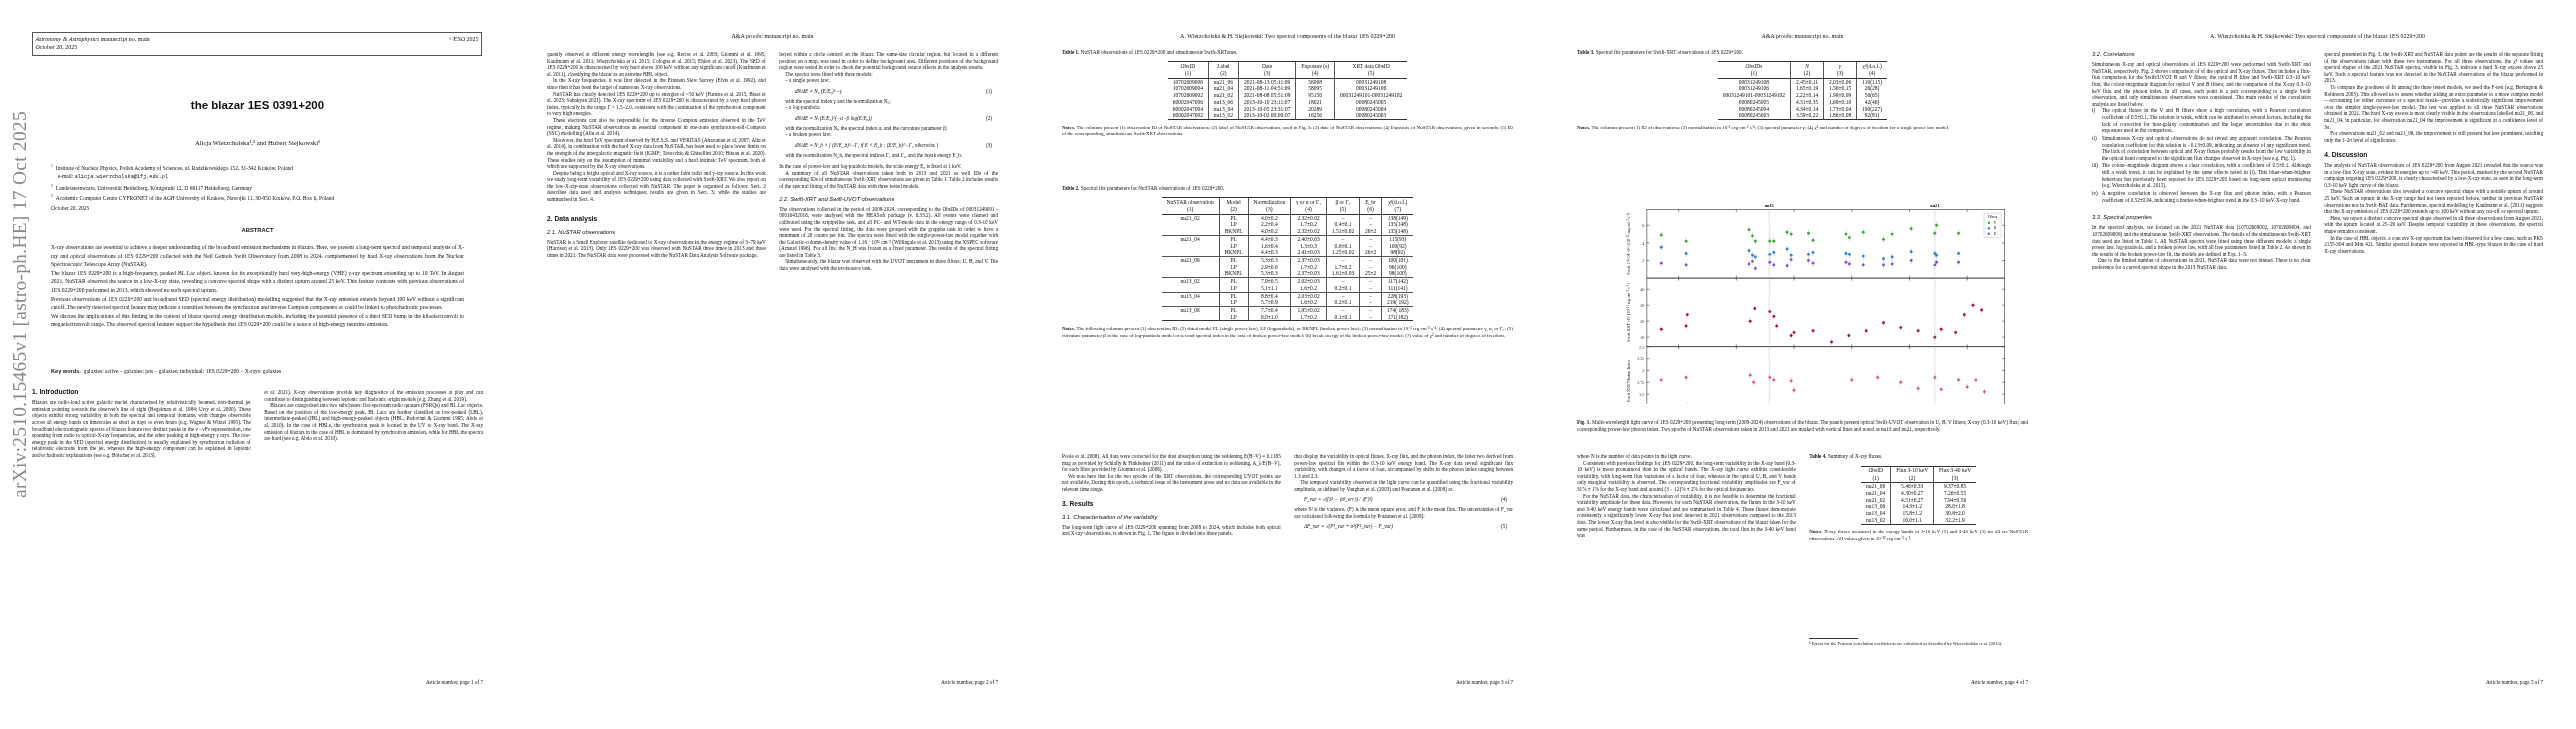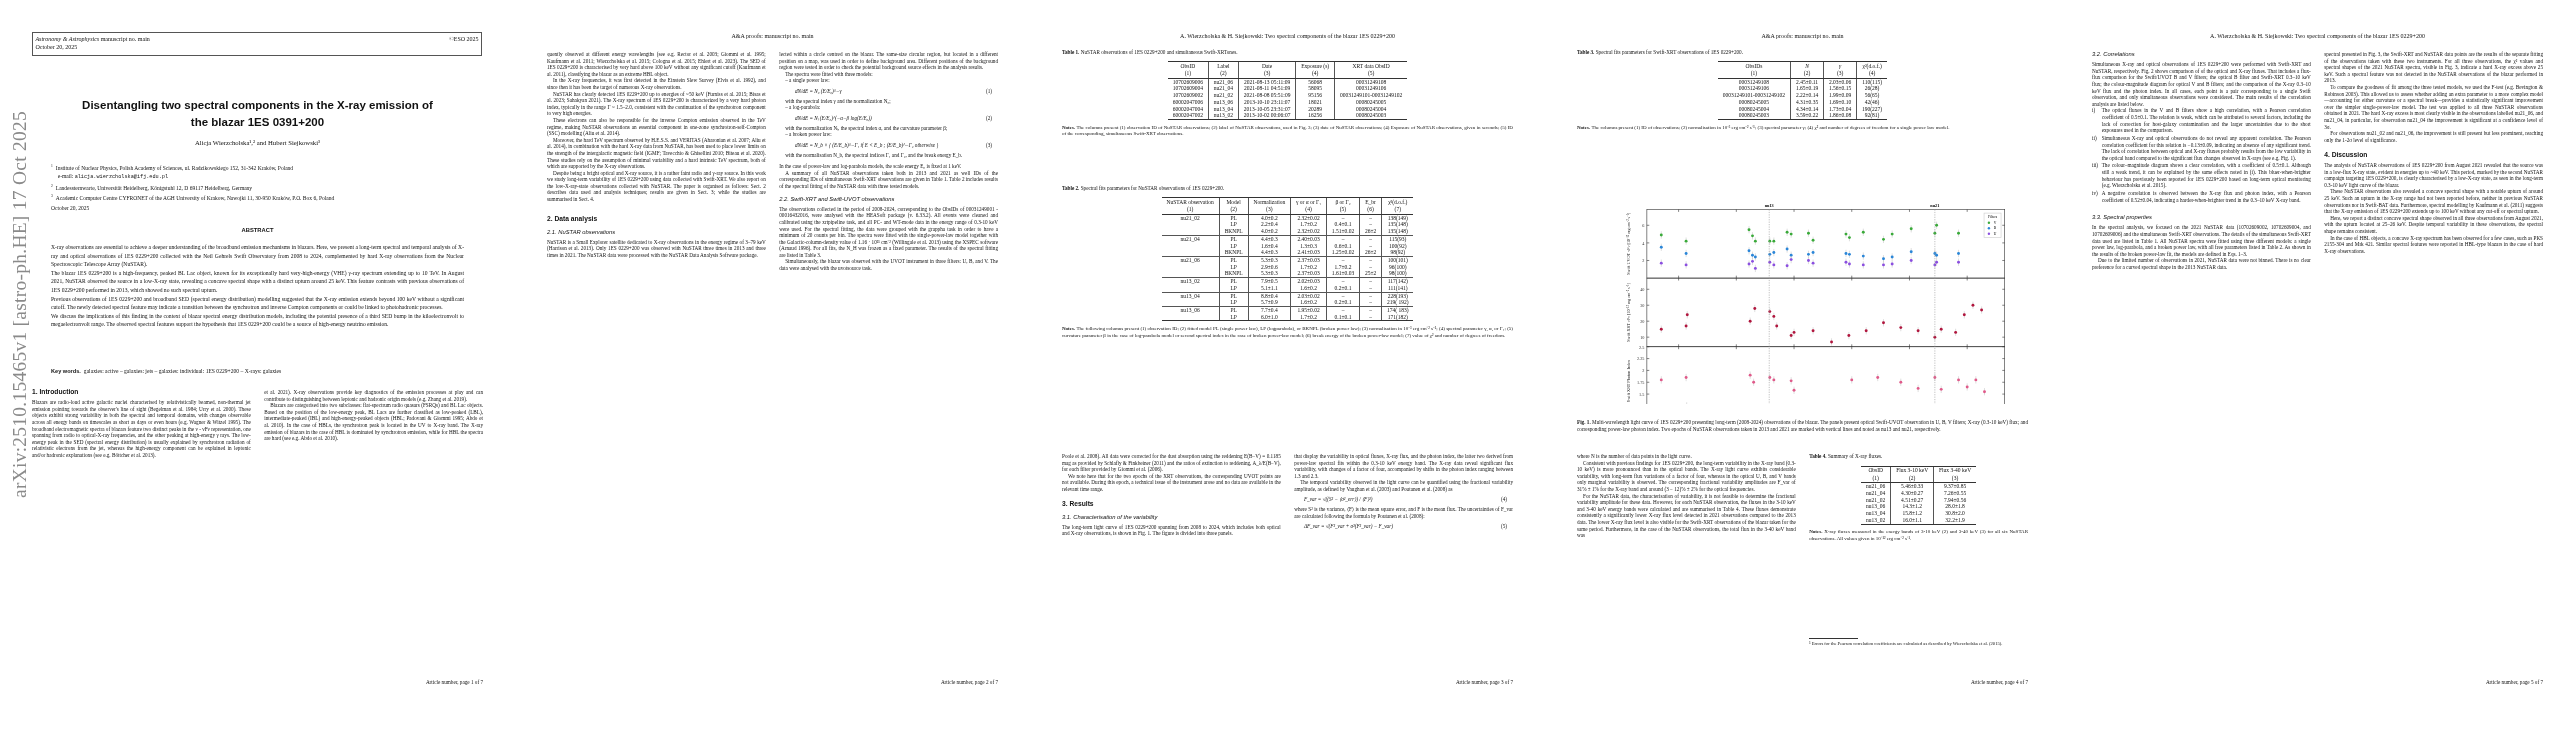--- a/index.html
+++ b/index.html
@@ -75,21 +75,20 @@
 
   <div class="page">
     <div class="journal-box">
       <div><i>Astronomy &amp; Astrophysics</i> <span>manuscript no. main</span></div>
       <div>October 20, 2025</div>
       <span class="right">©ESO 2025</span>
     </div>
     <div class="arxiv-stamp">arXiv:2510.15465v1  [astro-ph.HE]  17 Oct 2025</div>
 
     <div class="title">
-      <div>Disentangling two spectral components in the X-ray emission of</div>
       <div>the blazar 1ES 0391+200</div>
     </div>
     <div class="authors">Alicja Wierzcholska¹,² and Hubert Siejkowski³</div>
 
     <div class="affils">
       <div><sup>1</sup><span>Institute of Nuclear Physics, Polish Academy of Sciences, ul. Radzikowskiego 152, 31-342 Kraków, Poland</span></div>
       <div style="padding-left:6.7px"><span>e-mail: </span><span class="mono">alicja.wierzcholska@ifj.edu.pl</span></div>
       <div><sup>2</sup><span>Landessternwarte, Universität Heidelberg, Königstuhl 12, D 69117 Heidelberg, Germany</span></div>
       <div><sup>3</sup><span>Academic Computer Centre CYFRONET of the AGH University of Krakow, Nawojki 11, 30-950 Kraków, P.O. Box 6, Poland</span></div>
     </div>

